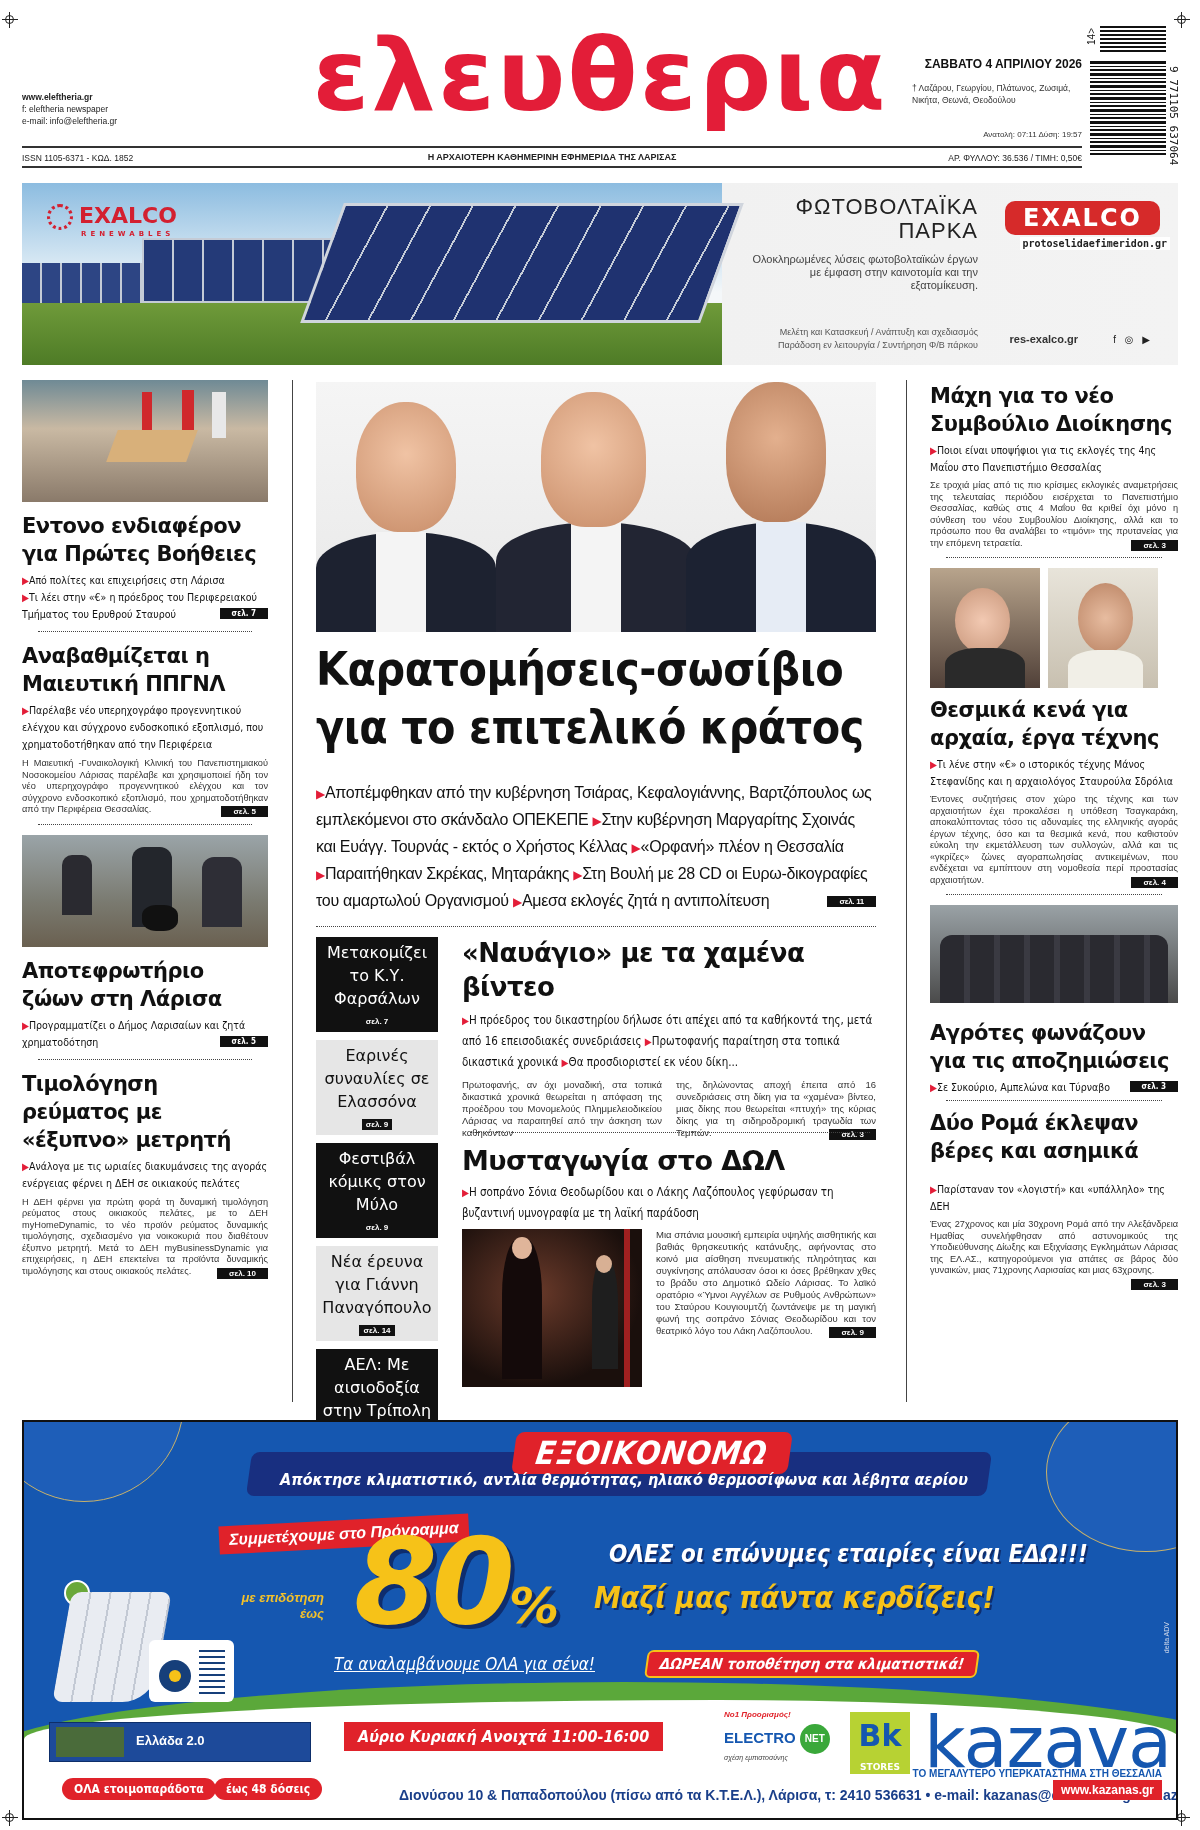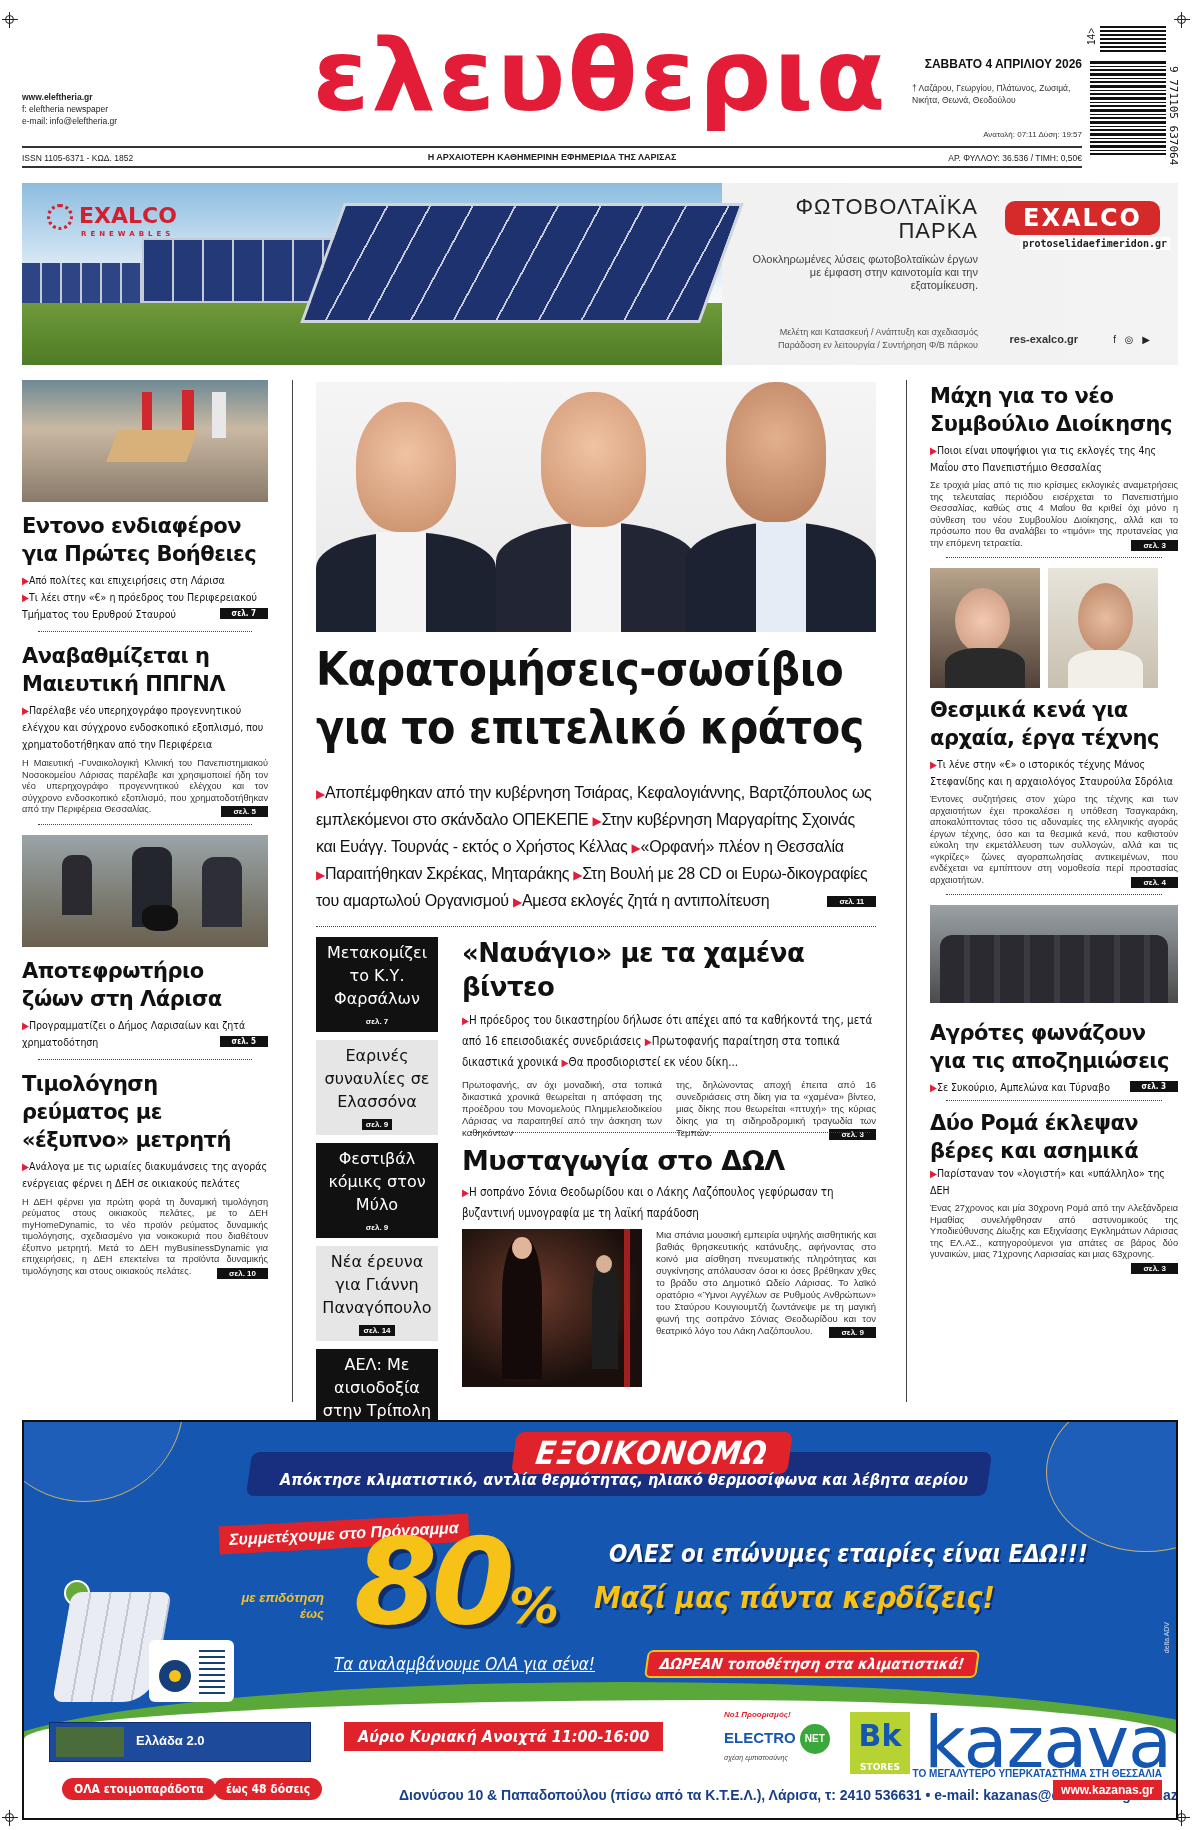--- a/index.html
+++ b/index.html
@@ -369,21 +369,21 @@
     </div>
     <h2 class="head" style="font-size:21px;line-height:28px;margin-top:16px;">Αγρότες φωνάζουν για τις αποζημιώσεις</h2>
     <div class="sub" style="margin-top:4px;">
       <div><span class="tri">▶</span><span>Σε Συκούριο, Αμπελώνα και Τύρναβο</span><span class="page">σελ. 3</span></div>
     </div>
   </article>
   <div class="dots" style="margin-top:4px;margin-bottom:8px;"></div>
 
   <article>
     <h2 class="head" style="font-size:21px;line-height:28px;">Δύο Ρομά έκλεψαν βέρες και ασημικά</h2>
-    <div class="sub" style="margin-top:0;">
+    <div class="sub" style="margin-top:16px;">
       <div><span class="tri">▶</span><span>Παρίσταναν τον «λογιστή» και «υπάλληλο» της ΔΕΗ</span></div>
     </div>
     <p class="body" style="margin-top:4px;"><span>Ένας 27χρονος και μία 30χρονη Ρομά από την Αλεξάνδρεια Ημαθίας συνελήφθησαν από αστυνομικούς της Υποδιεύθυνσης Δίωξης και Εξιχνίασης Εγκλημάτων Λάρισας της ΕΛ.ΑΣ., κατηγορούμενοι για απάτες σε βάρος δύο γυναικών, μιας 71χρονης Λαρισαίας και μιας 63χρονης.</span><span class="page">σελ. 3</span></p>
   </article>
 </aside>
 
 <section class="abs ad2">
   <div class="circle"></div>
   <div class="circle2"></div>
   <div class="wave"></div>

